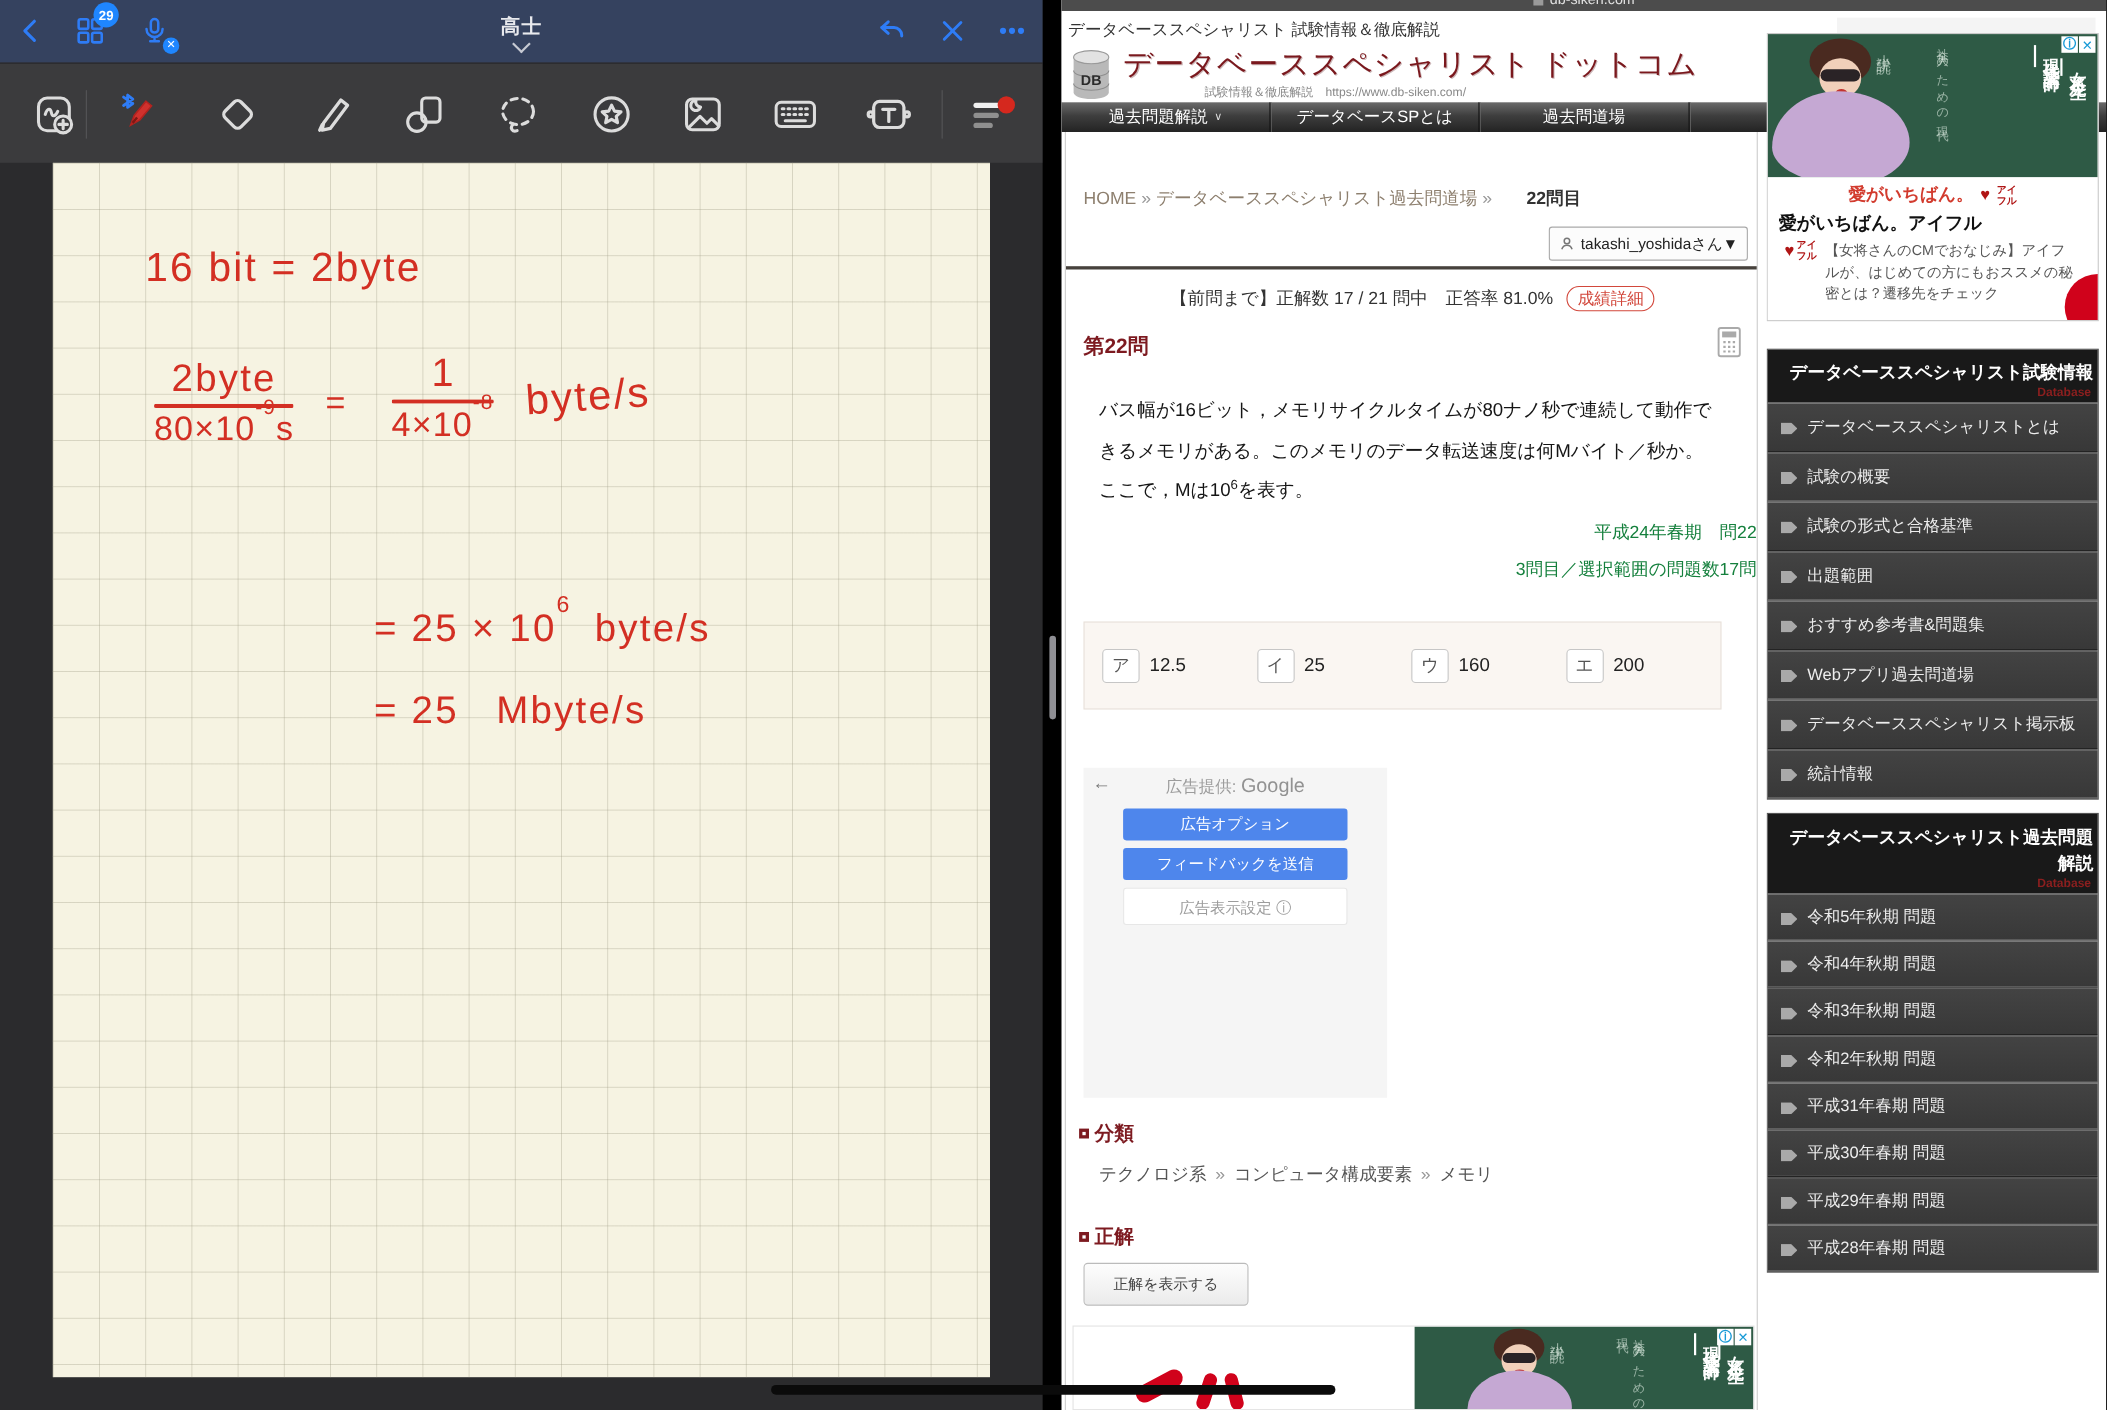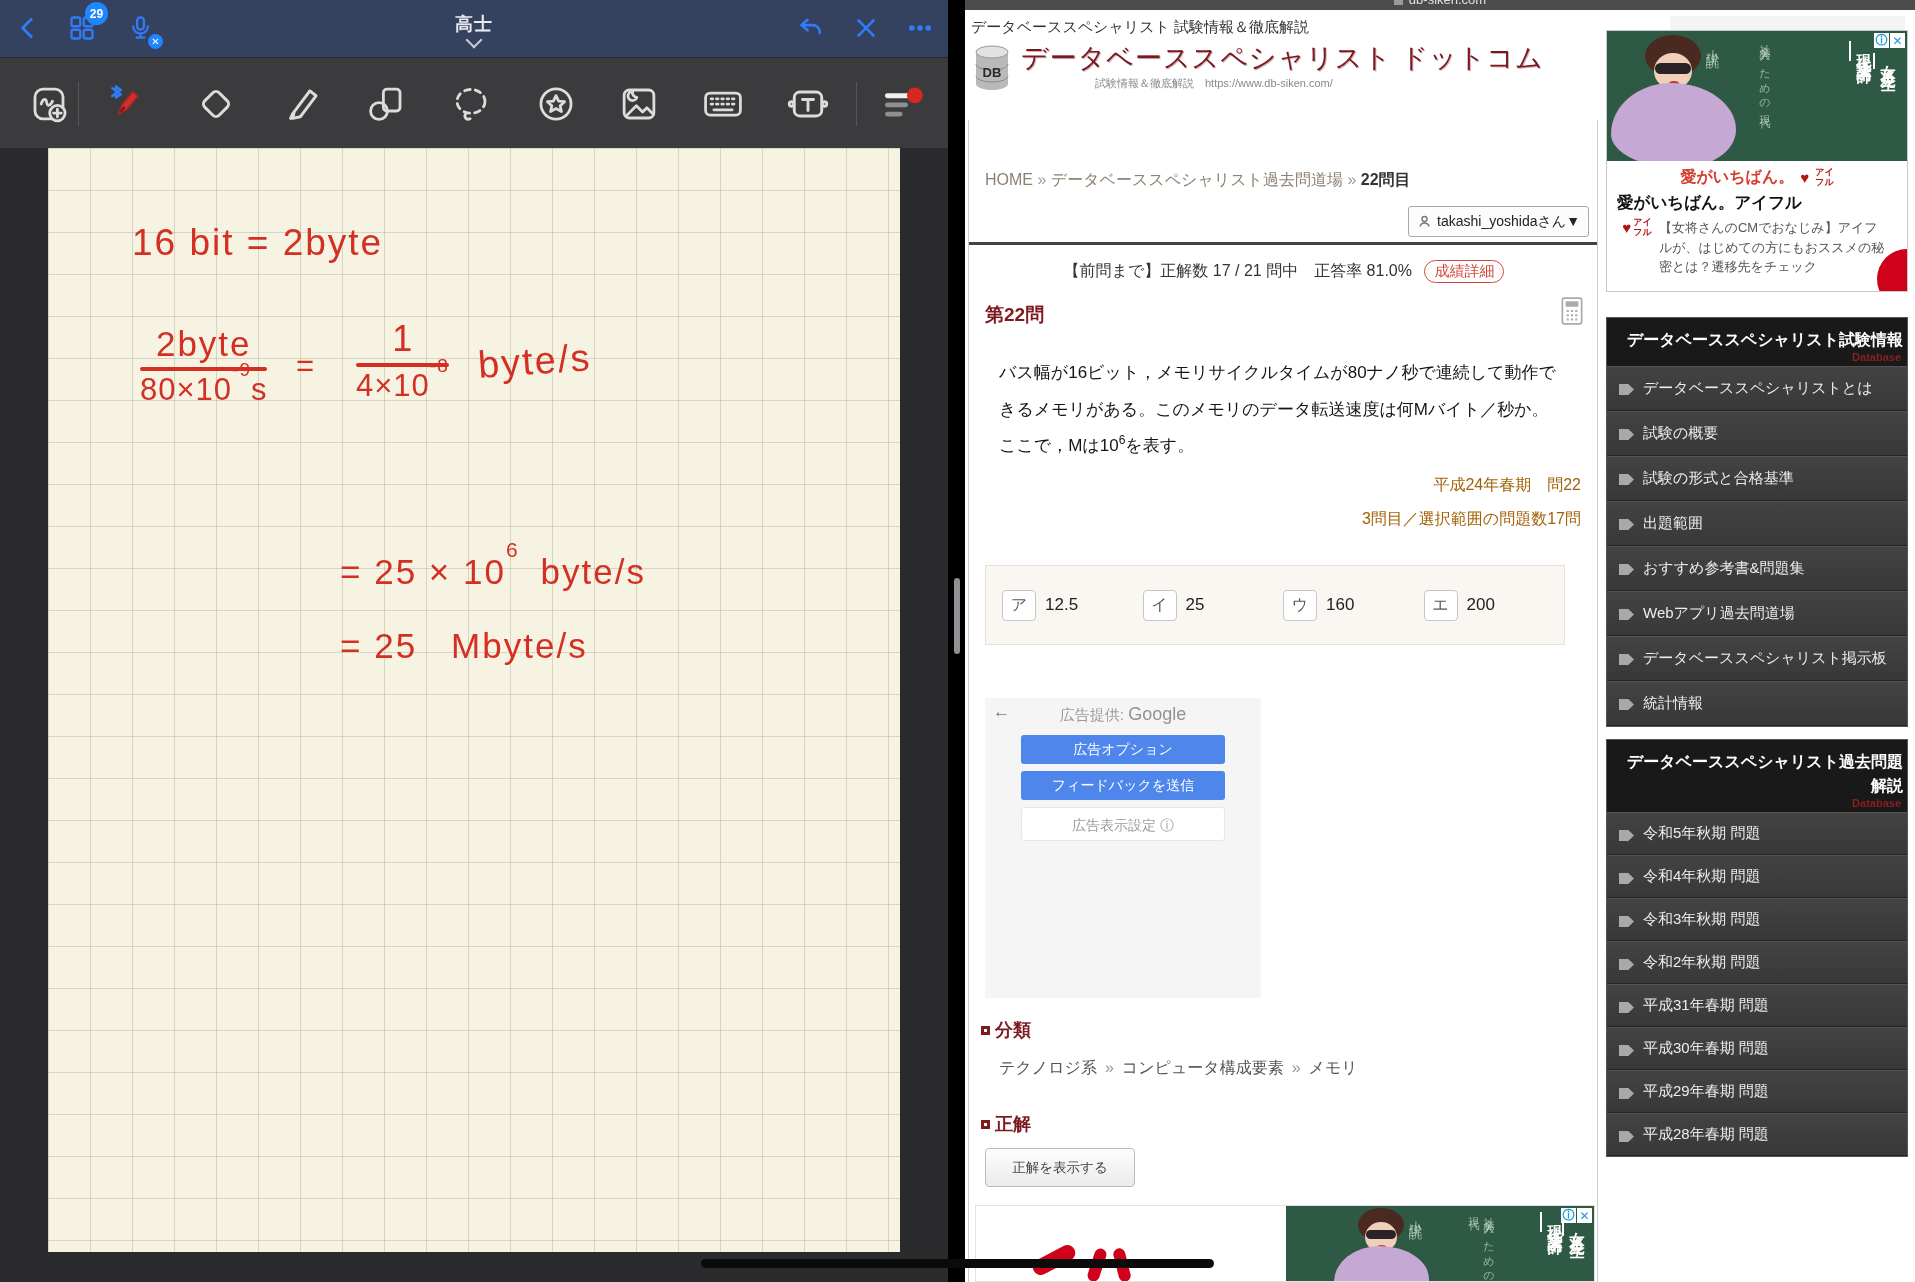--- a/index.html
+++ b/index.html
@@ -41,31 +41,31 @@
   #date-box{position:absolute;right:10px;top:6px;width:235px;height:74px;background:#f4f4f4;color:#333;font-size:13px;text-align:center;padding-top:12px;line-height:26px;}
   #date-box .red{color:#c00;font-size:20px;}
   #site-nav{position:absolute;left:0;top:93px;width:950px;height:27px;display:flex;background:linear-gradient(#6b6b6b,#3e3e3e 45%,#232323);}
   .nav-item{flex:1;display:flex;align-items:center;justify-content:center;color:#fff;font-size:15px;border-left:1px solid #151515;box-shadow:inset 1px 0 0 #6e6e6e;white-space:nowrap;}
   .nav-item:first-child{border-left:none;box-shadow:none;}
   .nav-item .vcaret{font-size:10px;margin-left:6px;color:#ddd;}
 
   #main-card{position:absolute;left:3px;top:120px;width:630px;height:1162px;background:#fff;border-left:1px solid #ccc;border-right:1px solid #ccc;overflow:hidden;}
   #breadcrumb{position:absolute;left:16px;top:50px;font-size:16px;color:#9a9a9a;}
   #breadcrumb .bc-link{color:#8d7f6e;}
-  #breadcrumb .bc-cur{color:#333;font-weight:bold;}
+  #breadcrumb .bc-cur{color:#333;font-weight:bold;margin-left:27px;}
   #page-title{position:absolute;left:16px;top:82px;font-size:21px;font-weight:bold;color:#222;}
   #page-title .first{color:#c83c2e;}
   #title-underline{position:absolute;left:0;top:122px;width:630px;height:3px;background:#47423d;}
   #user-chip{position:absolute;right:8px;top:86px;height:31px;border:1px solid #a9a9a9;border-radius:3px;background:#fcfcfc;display:flex;align-items:center;padding:0 8px;font-size:14px;color:#222;}
   #stats-line{position:absolute;left:0;top:140px;width:630px;text-align:center;font-size:16px;color:#333;}
   #stats-btn{display:inline-block;border:1.5px solid #d2473b;color:#d2473b;border-radius:15px;padding:1px 9px;margin-left:8px;font-size:15px;}
   #q-num{position:absolute;left:16px;top:182px;font-size:19px;font-weight:bold;color:#7d1a20;}
   #calc-icon{position:absolute;right:12px;top:176px;}
   #q-body{position:absolute;left:30px;top:218px;width:566px;font-size:17px;color:#151515;line-height:2.15;}
-  #q-meta{position:absolute;right:16px;top:348px;text-align:right;font-size:16px;color:#a16207;line-height:2.1;}
+  #q-meta{position:absolute;right:0;top:348px;text-align:right;font-size:16px;color:#15803d;line-height:2.1;}
   #options-box{position:absolute;left:16px;top:445px;width:580px;height:80px;background:#faf6f2;border:1px solid #e8e1db;display:flex;align-items:center;padding-left:16px;}
   .opt{display:flex;align-items:center;width:143px;}
   .opt-letter{width:34px;height:31px;background:#fff;border:1px solid #c6c6c6;border-radius:4px;display:flex;align-items:center;justify-content:center;font-size:16px;color:#555;}
   .opt-val{margin-left:9px;font-size:17px;color:#222;}
   #ad-panel{position:absolute;left:16px;top:578px;width:276px;height:300px;background:#f5f5f5;}
   #ad-panel .hdr{position:relative;height:30px;padding-top:6px;text-align:center;color:#9c9c9c;font-size:15px;}
   #ad-panel .hdr .g{font-size:18px;color:#929292;}
   #ad-panel .back{position:absolute;left:8px;top:4px;color:#757575;font-size:17px;}
   .gbtn{display:block;width:204px;height:29px;margin:7px auto 0;border:none;border-radius:3px;background:#4e86ec;color:#fff;font-size:14px;line-height:29px;text-align:center;}
   .gbtn.white{background:#fff;border:1px solid #e7e7e7;color:#9c9c9c;height:34px;line-height:34px;}
@@ -285,20 +285,38 @@
           </svg>
       </div>
       <div id="site-title">データベーススペシャリスト ドットコム</div>
       <div id="site-sub">試験情報＆徹底解説　https://www.db-siken.com/</div>
       <div id="date-box">
         <div><span>合格発表日は、</span><span class="red">2024</span><span>年</span><span class="red">12</span><span>月</span><span class="red">26</span><span>日</span></div>
         <div><span>発表まであと</span><span class="red">63</span><span>日です。</span></div>
       </div>
     </header>
 
+    <nav id="site-nav">
+      <div class="nav-item">
+          <span>過去問題解説</span>
+          <span class="vcaret">∨</span>
+        </div>
+      <div class="nav-item">
+          <span>データベースSPとは</span>
+        </div>
+      <div class="nav-item">
+          <span>過去問道場</span>
+        </div>
+      <div class="nav-item">
+          <span>掲示板</span>
+        </div>
+      <div class="nav-item">
+          <span>参考書・問題集</span>
+        </div>
+    </nav>
 
     <main id="main-card">
       <div id="breadcrumb">
         <span class="bc-link">HOME</span>
         <span>»</span>
         <span class="bc-link">データベーススペシャリスト過去問道場</span>
         <span>»</span>
         <span class="bc-cur">22問目</span>
       </div>
 

